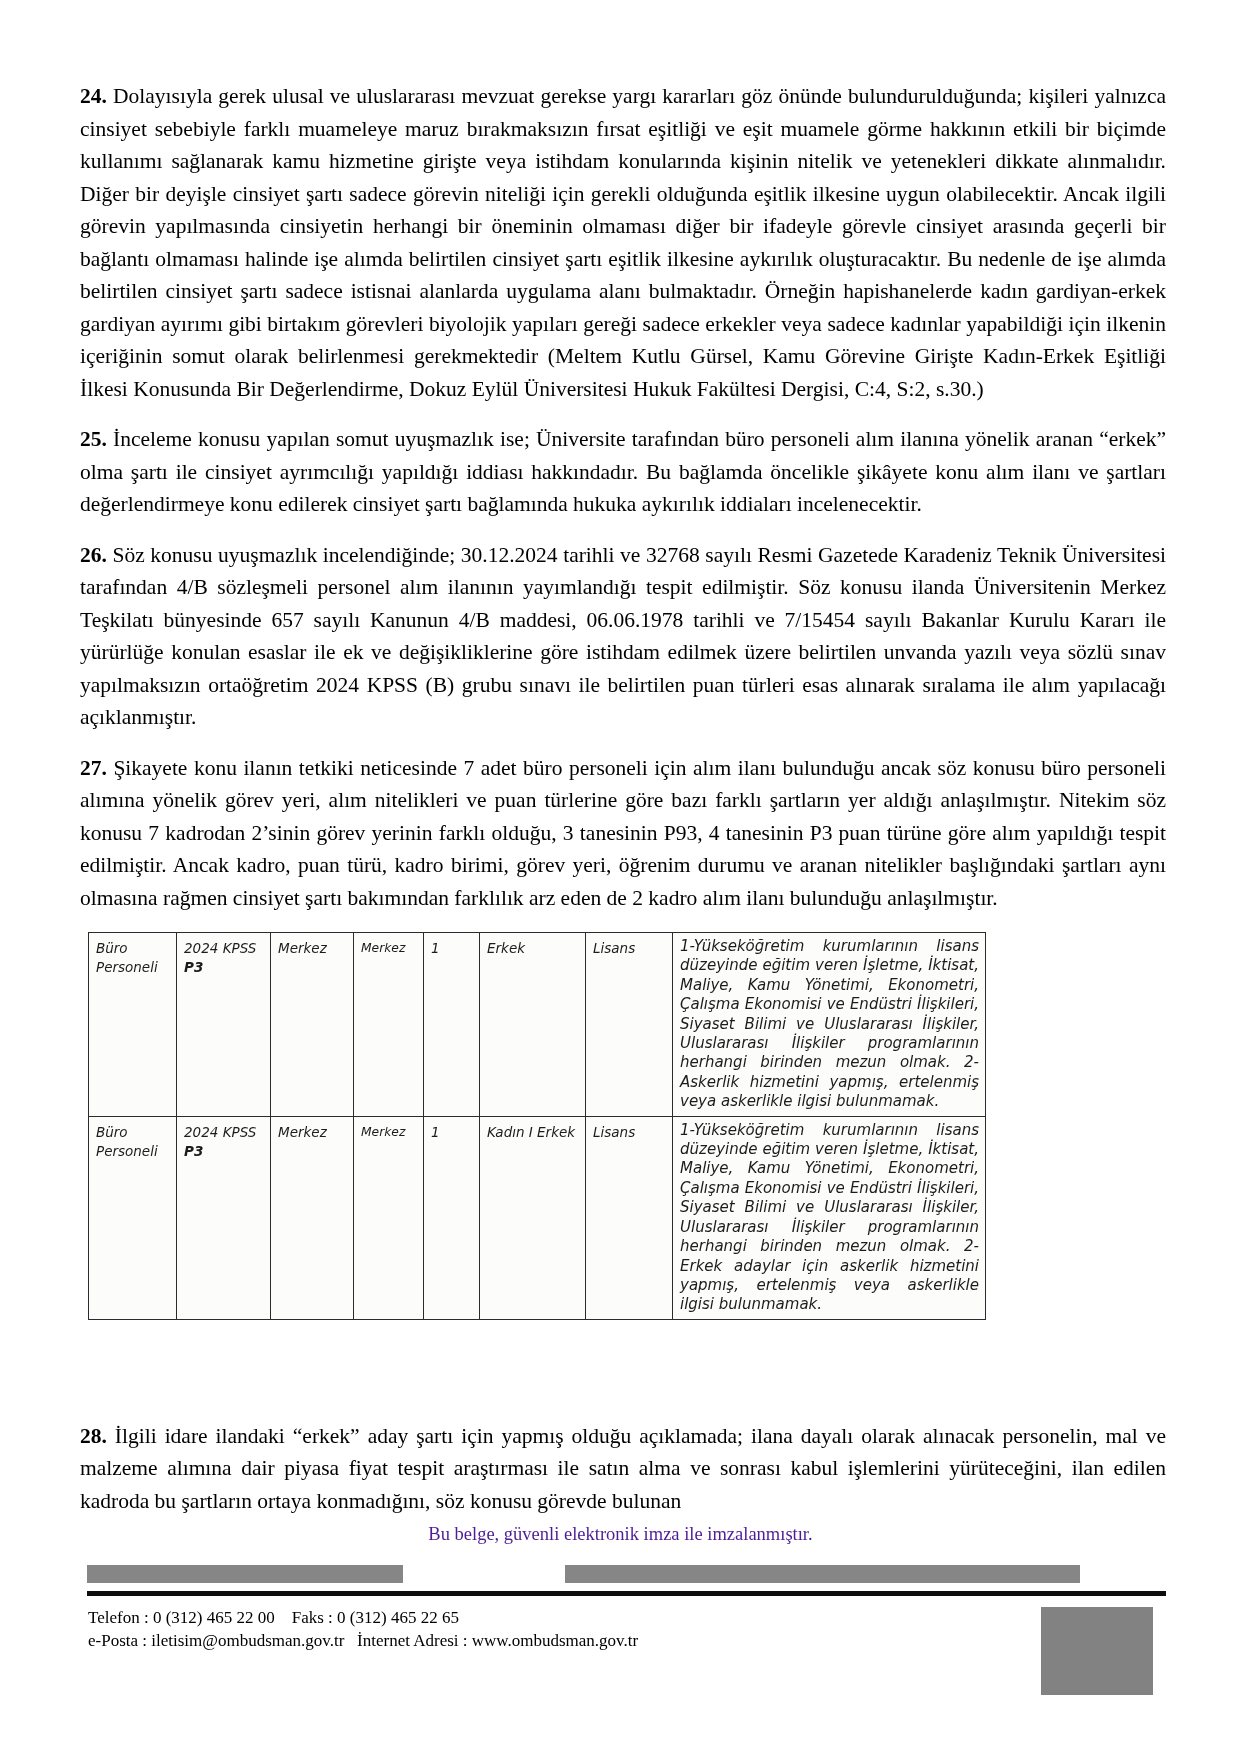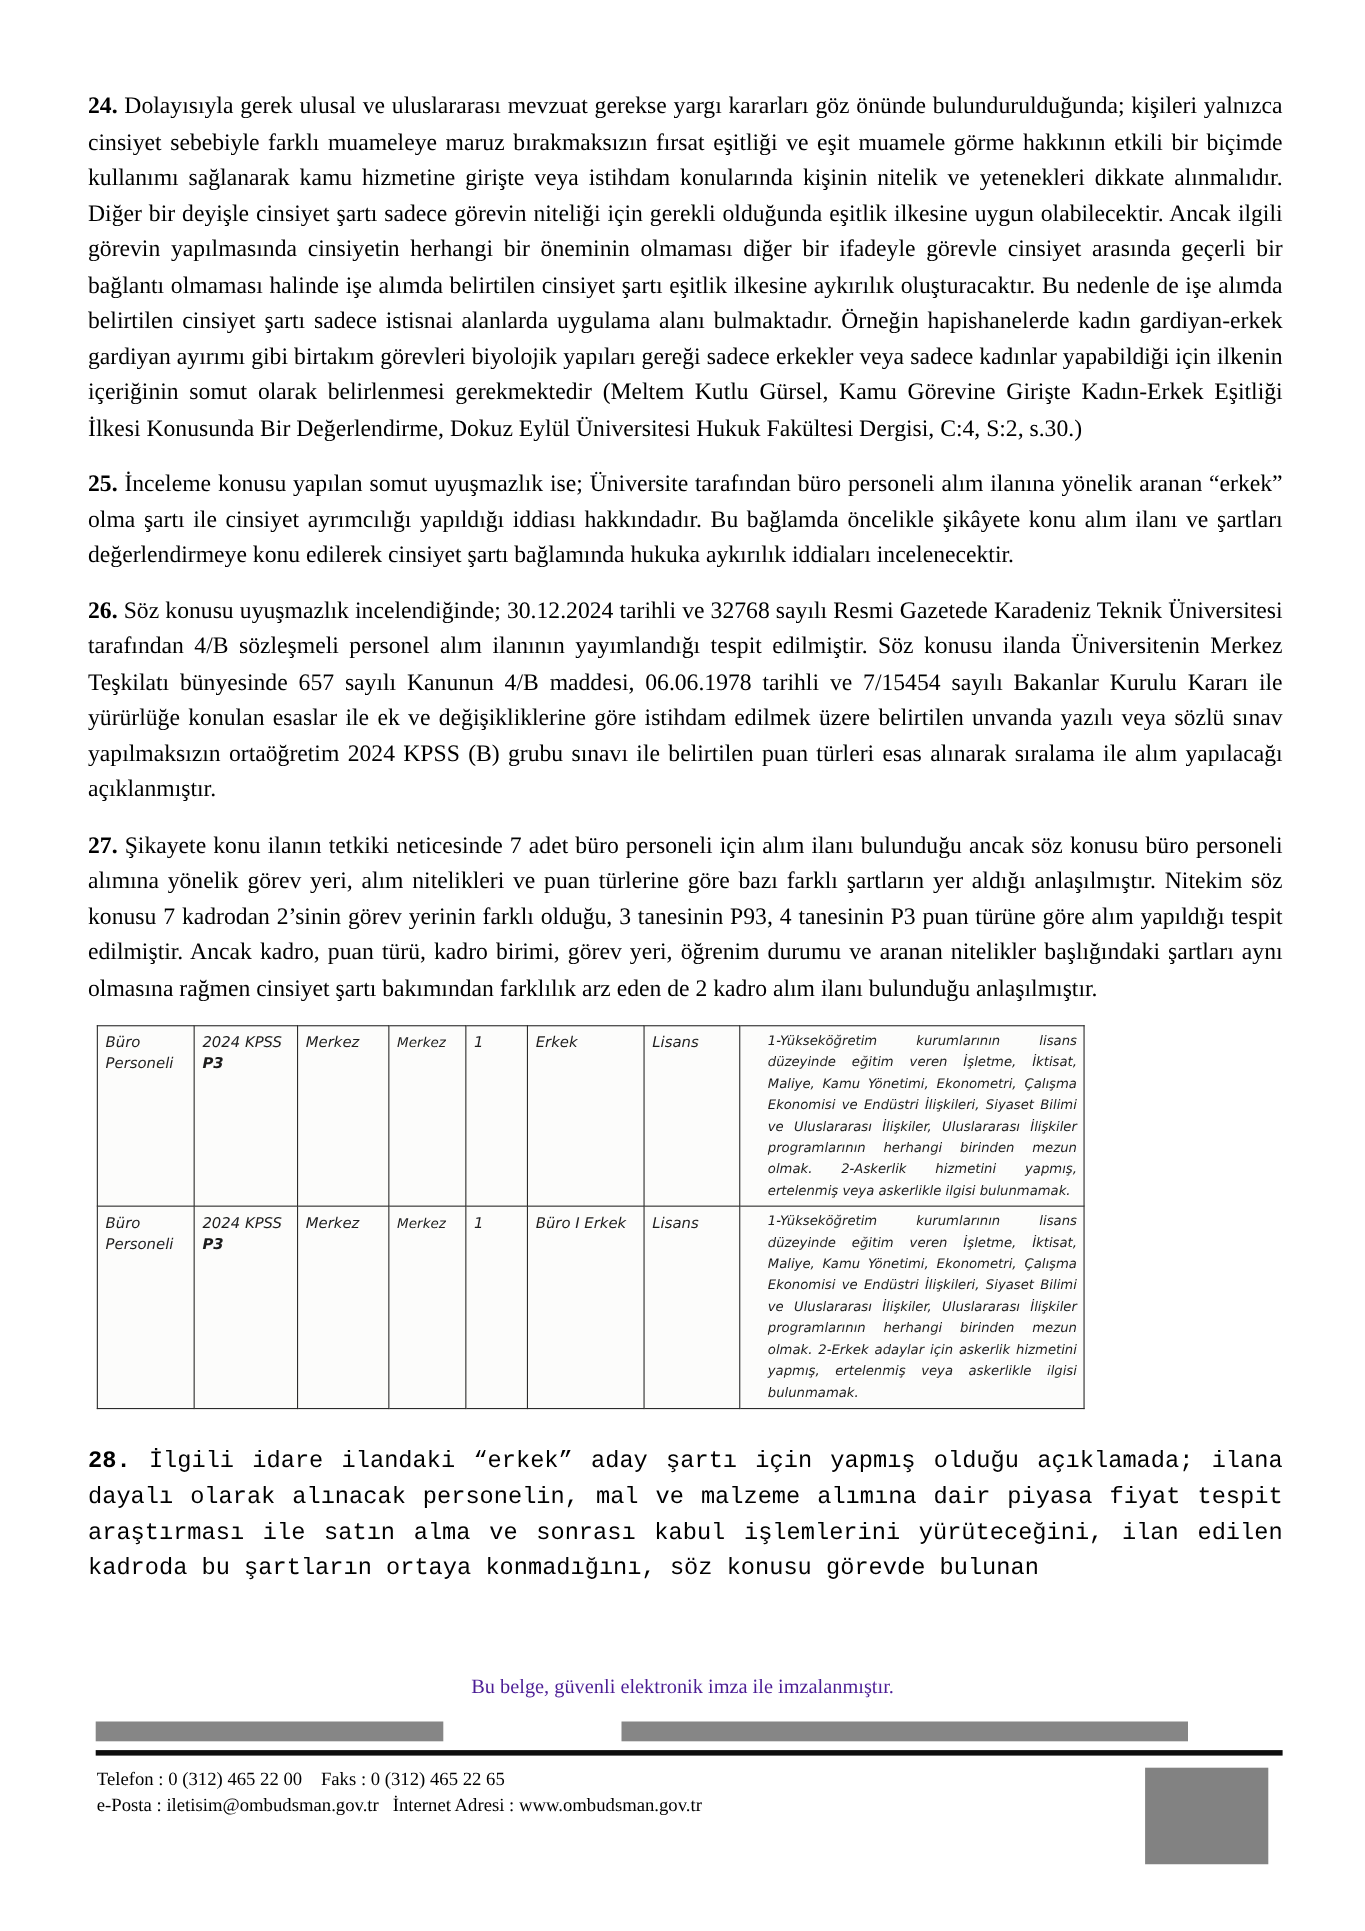--- a/index.html
+++ b/index.html
@@ -18,21 +18,21 @@
     left:80px;
     width:1086px;
   }
   .para{
     margin:0 0 18px 0;
     font-size:21.5px;
     line-height:32.5px;
     text-align:justify;
   }
   .pnum{font-weight:bold;}
-  .para.after-table{margin-top:32px;font-family:Liberation Mono, monospace;}
+  .para.after-table{margin-top:100px;}
 
   
   .ilan-table{
     border-collapse:collapse;
     table-layout:fixed;
     width:897px;
     margin:6px 0 0 8px;
     font-family:"DejaVu Sans", sans-serif;
     background:#fcfcfb;
     font-style:italic;
@@ -45,23 +45,23 @@
     line-height:19px;
     color:#1c1c1c;
     text-align:left;
     overflow:hidden;
   }
   .ilan-table tr.row-a td{height:133px;}
   .ilan-table tr.row-b td{height:120px;}
   .ilan-table .cell-small{font-size:12.3px;}
   .ilan-table .cell-req{
     text-align:justify;
-    font-size:12px;
+    font-size:15px;
     line-height:19.4px;
-    padding:4px 6px 4px 25px;
+    padding:4px 6px 4px 7px;
     margin-top:13px;
   }
   .bold{font-weight:bold;}
 
   
   .sig-notice{
     position:absolute;
     top:1524px;
     left:0;
     width:100%;
@@ -145,21 +145,21 @@
         </tr>
         <tr class="row-b">
           <td>Büro Personeli</td>
           <td>
               <div>2024 KPSS</div>
               <div class="bold">P3</div>
             </td>
           <td>Merkez</td>
           <td class="cell-small">Merkez</td>
           <td>1</td>
-          <td>Büro I Erkek</td>
+          <td>Kadın I Erkek</td>
           <td>Lisans</td>
           <td class="cell-req">1-Yükseköğretim kurumlarının lisans düzeyinde eğitim veren İşletme, İktisat, Maliye, Kamu Yönetimi, Ekonometri, Çalışma Ekonomisi ve Endüstri İlişkileri, Siyaset Bilimi ve Uluslararası İlişkiler, Uluslararası İlişkiler programlarının herhangi birinden mezun olmak. 2-Erkek adaylar için askerlik hizmetini yapmış, ertelenmiş veya askerlikle ilgisi bulunmamak.</td>
         </tr>
       </tbody>
     </table>
 
     <p class="para after-table"><span class="pnum">28.</span> <span>İlgili idare ilandaki “erkek” aday şartı için yapmış olduğu açıklamada; ilana dayalı olarak alınacak personelin, mal ve malzeme alımına dair piyasa fiyat tespit araştırması ile satın alma ve sonrası kabul işlemlerini yürüteceğini, ilan edilen kadroda bu şartların ortaya konmadığını, söz konusu görevde bulunan</span></p>
 
   </div>
 

